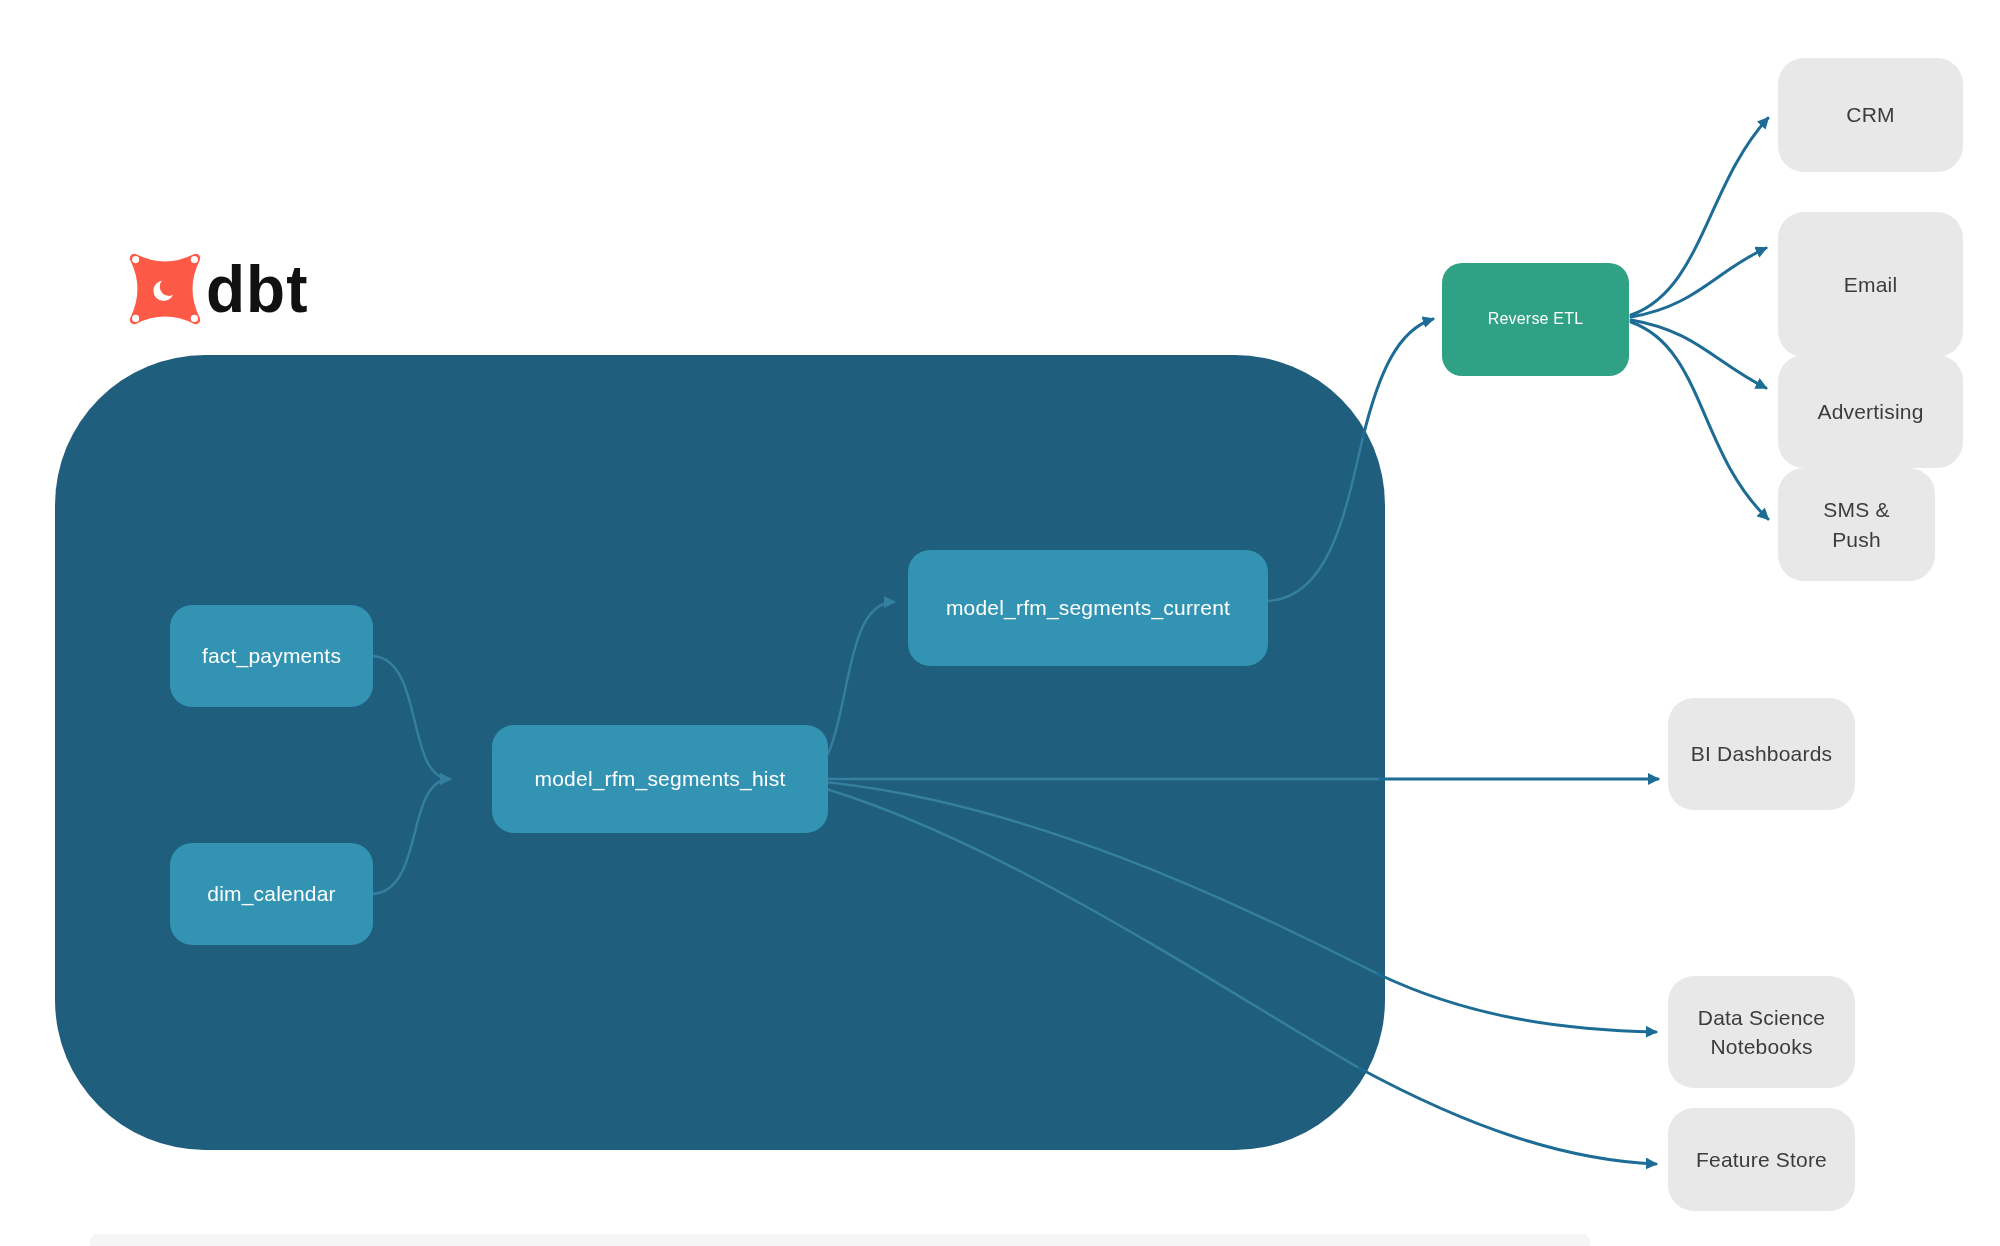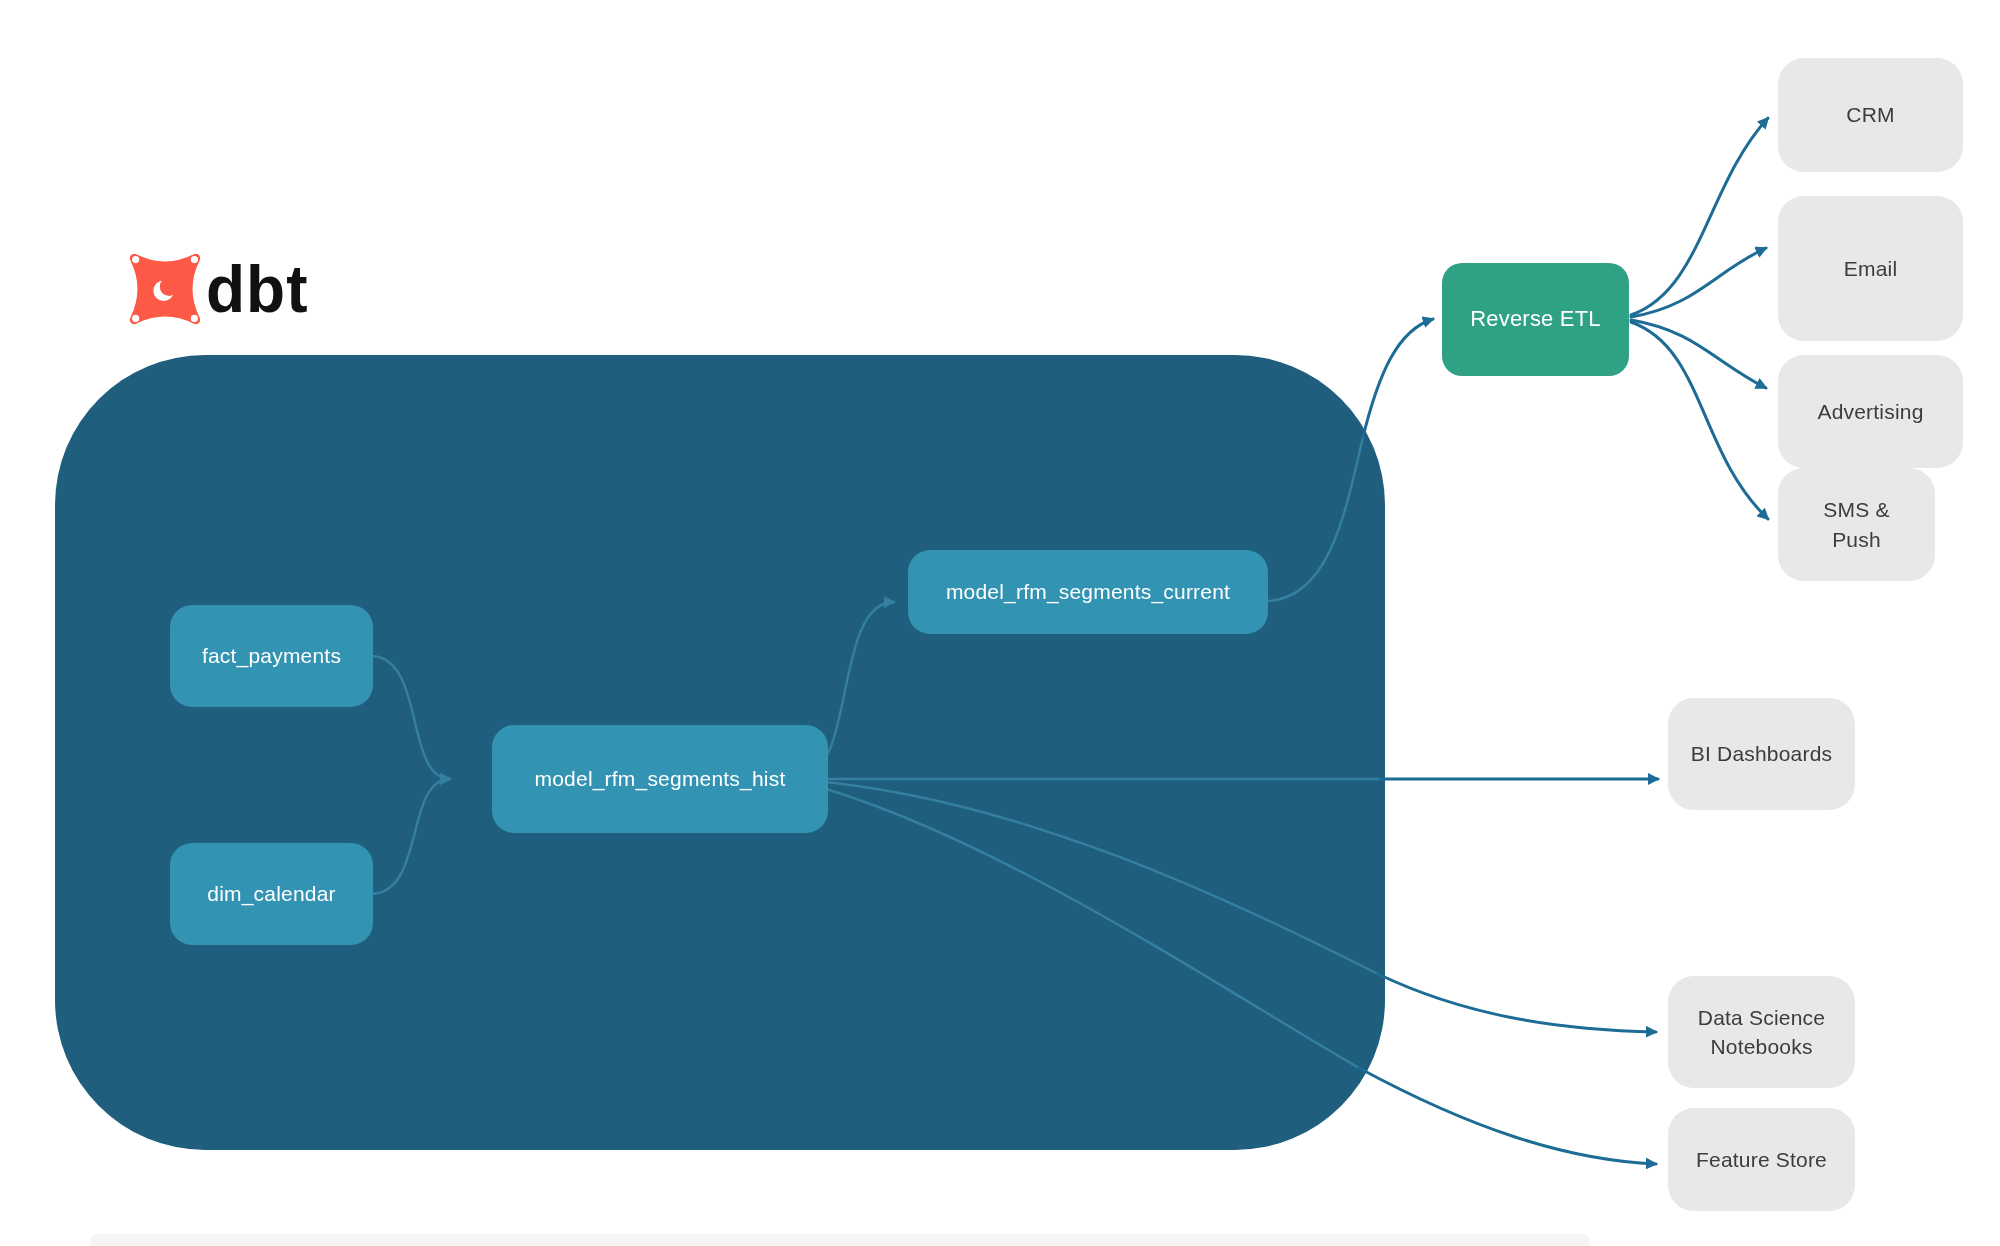--- a/index.html
+++ b/index.html
@@ -19,24 +19,24 @@
   .node{
     position:absolute;display:flex;align-items:center;justify-content:center;
     text-align:center;font-size:21px;line-height:1.4;z-index:3;letter-spacing:.2px;
   }
   .node.model{background:#3293b3;color:#ffffff;border-radius:22px;}
   .node.tool{background:#2fa285;color:#ffffff;border-radius:20px;}
   .node.dest{background:#e8e8e8;color:#3c3c3c;border-radius:26px;padding:0 18px;box-sizing:border-box;}
   #n-fact{left:170px;top:605px;width:203px;height:102px;}
   #n-dim{left:170px;top:843px;width:203px;height:102px;}
   #n-hist{left:492px;top:725px;width:336px;height:108px;}
-  #n-current{left:908px;top:550px;width:360px;height:84px;}
-  #n-retl{left:1442px;top:263px;width:187px;height:113px;font-size:22px;}
+  #n-current{left:908px;top:550px;width:360px;height:116px;}
+  #n-retl{left:1442px;top:263px;width:187px;height:113px;font-size:16px;}
   #n-crm{left:1778px;top:58px;width:185px;height:114px;}
-  #n-email{left:1778px;top:196px;width:185px;height:145px;}
+  #n-email{left:1778px;top:212px;width:185px;height:145px;}
   #n-adv{left:1778px;top:333px;width:185px;height:113px;margin-top:22px;}
   #n-sms{left:1778px;top:468px;width:157px;height:113px;}
   #n-bi{left:1668px;top:698px;width:187px;height:112px;}
   #n-dsn{left:1668px;top:976px;width:187px;height:112px;}
   #n-fs{left:1668px;top:1108px;width:187px;height:103px;}
   
   .logo{
     position:absolute;left:124px;top:248px;display:flex;align-items:center;z-index:4;
   }
   .logo-text{

